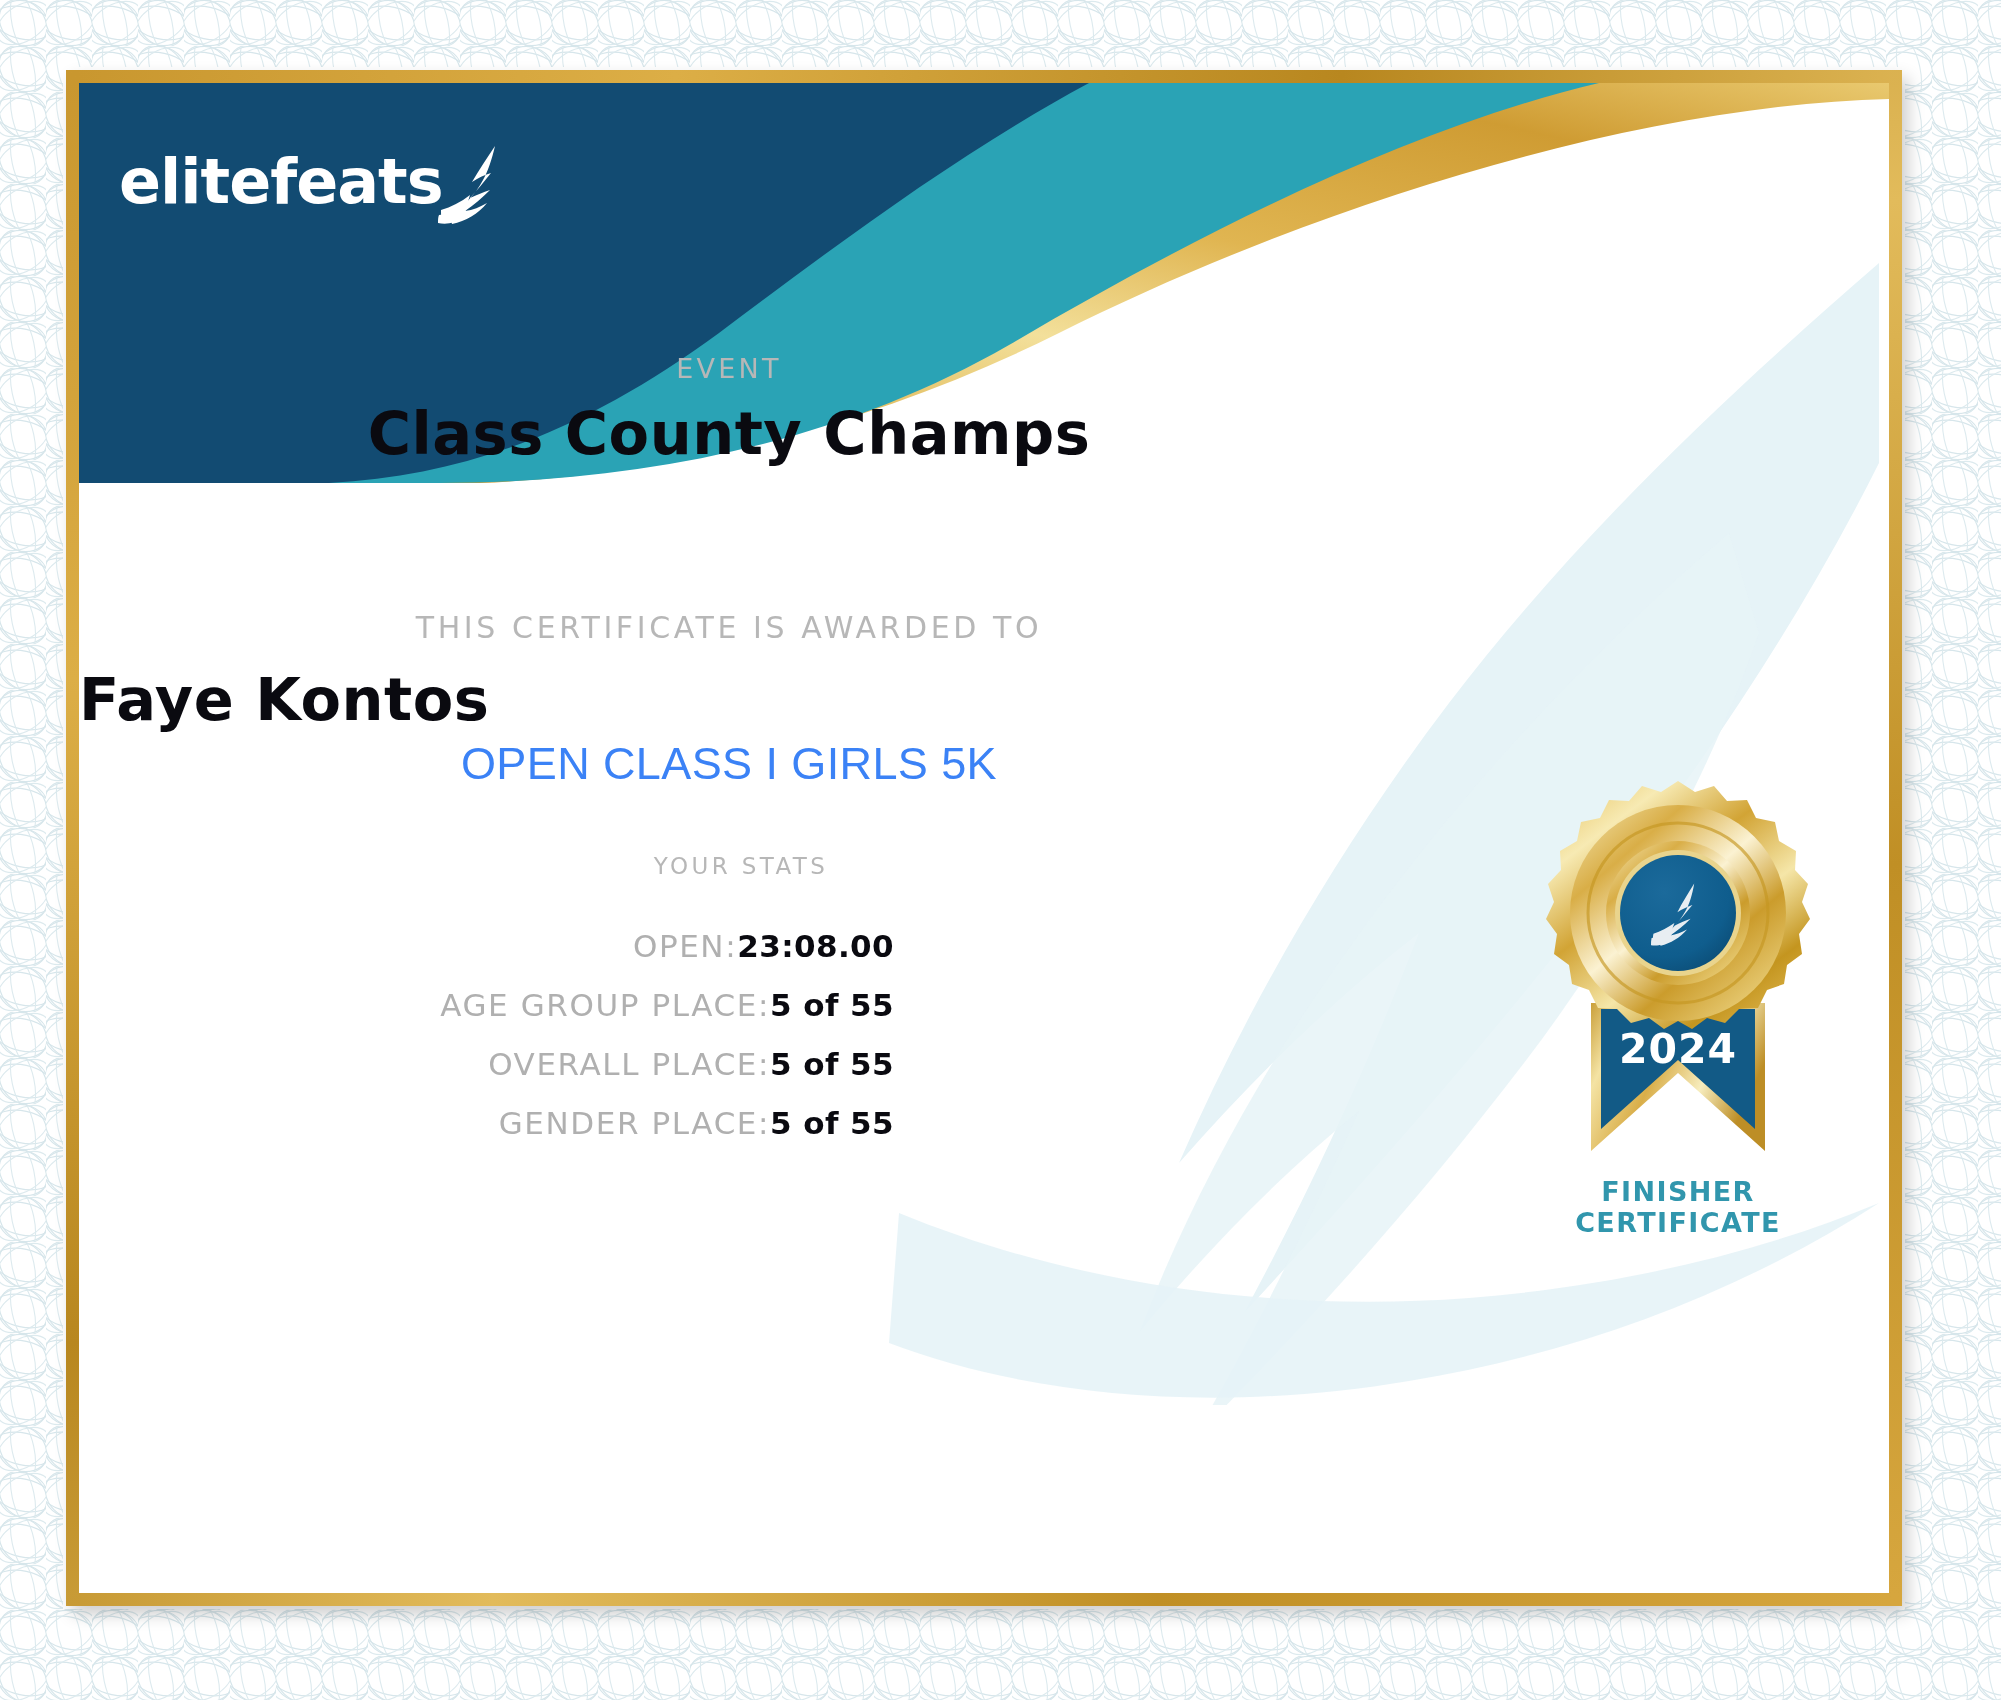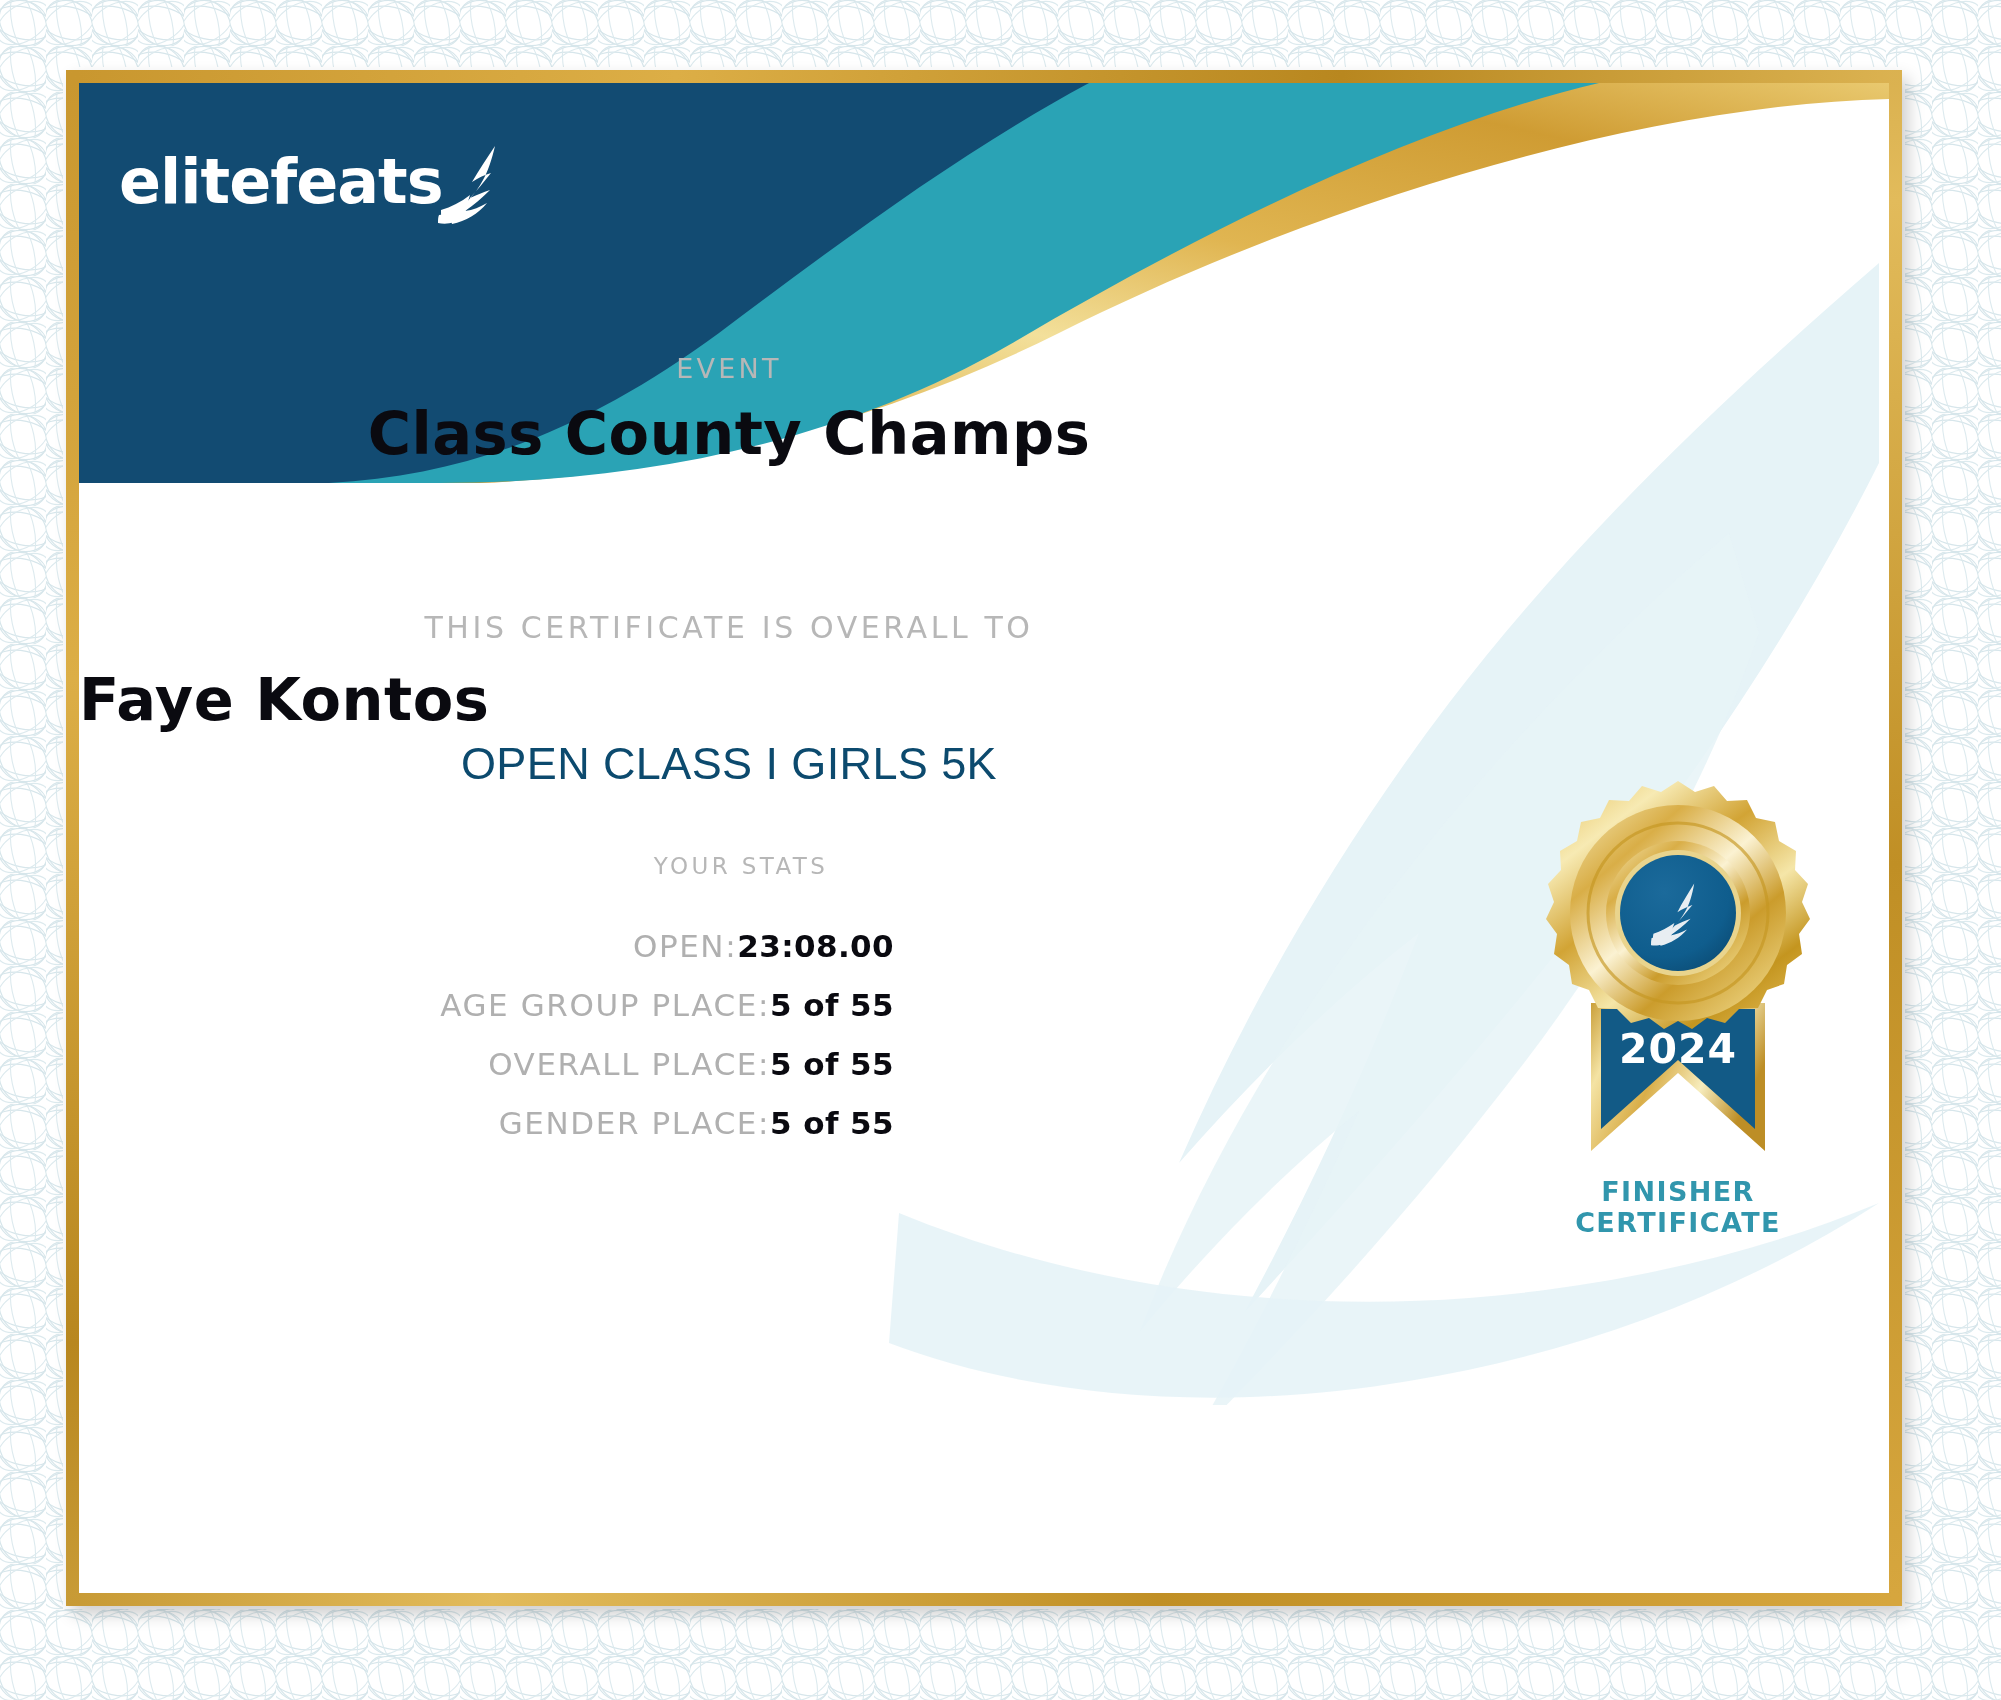--- a/index.html
+++ b/index.html
@@ -123,21 +123,21 @@
     font-size:59px;
     color:#0a0a10;
     letter-spacing:0.5px;
   }
   #recipient-division{
     position:absolute;left:0;top:655px;width:1300px;
     text-align:center;
     font-family:"Liberation Sans", sans-serif;
     font-weight:400;
     font-size:45px;
-    color:#0c4a6e;
+    color:#3b82f6;
     letter-spacing:0.4px;
   }
 
   #stats-label{ position:absolute; left:12px; top:770px; width:1300px; font-size:23px; letter-spacing:3.4px; }
 
   #stats-list{
     position:absolute;
     left:0;top:845px;
     width:1300px;
   }
@@ -260,21 +260,21 @@
           <path d="M2,71 C12,70 22,67 31,62 C28,69 23,74 17,78 C12,80 6,80 1,79 C1,76 1,73 2,71 Z"></path>
         </g>
       </svg>
     </div>
 
     <div id="content">
 
       <div id="event-label" class="label-small">EVENT</div>
       <div id="event-name">Class County Champs</div>
 
-      <div id="awarded-label" class="label-small">THIS CERTIFICATE IS OVERALL TO</div>
+      <div id="awarded-label" class="label-small">THIS CERTIFICATE IS AWARDED TO</div>
       <div id="recipient-name">Faye Kontos</div>
       <div id="recipient-division">OPEN CLASS I GIRLS 5K</div>
 
       <div id="stats-label" class="label-small">YOUR STATS</div>
 
       <div id="stats-list">
         <div class="stat-row">
           <span class="stat-key">OPEN:</span>
           <span class="stat-val">23:08.00</span>
         </div>

